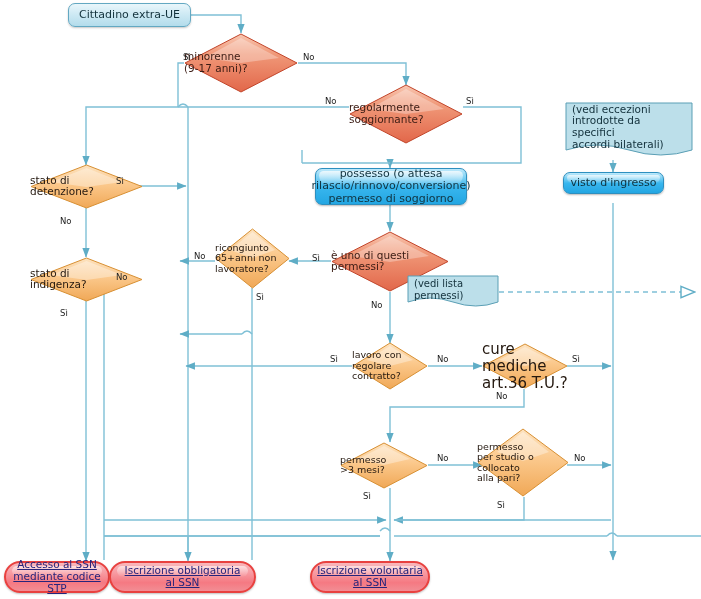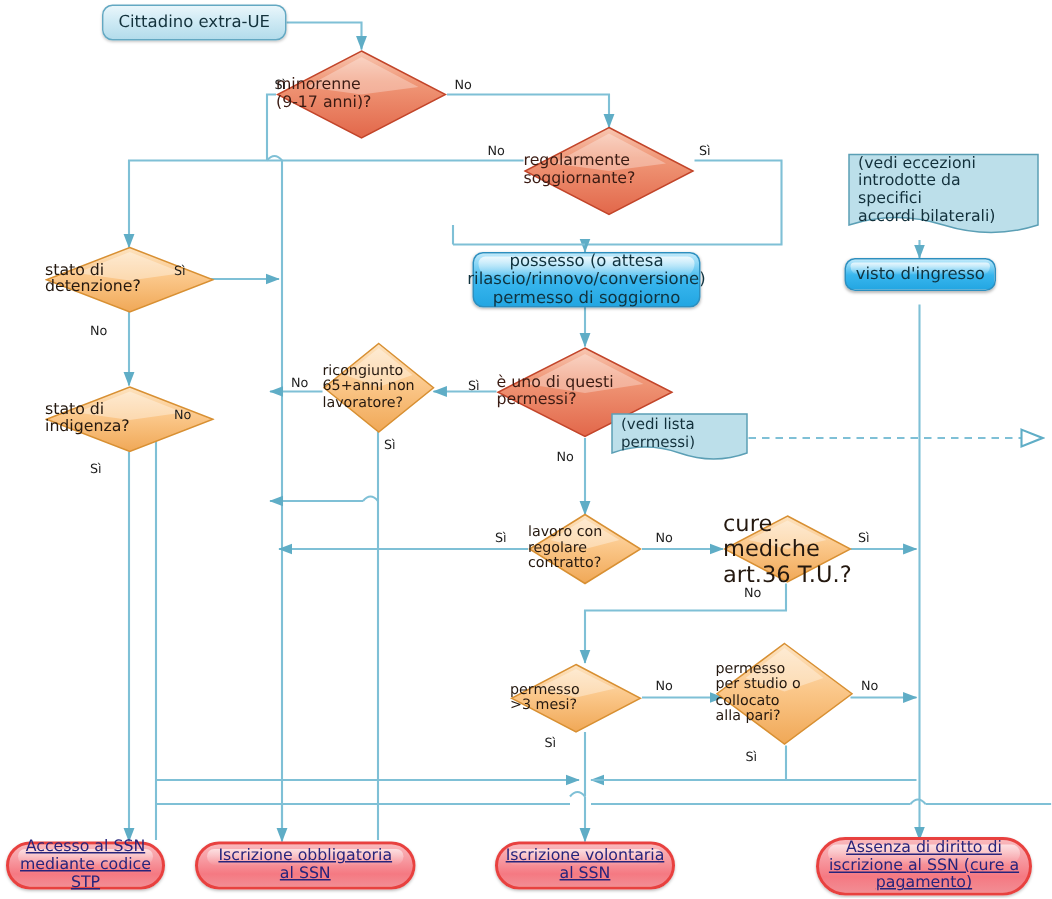--- a/index.html
+++ b/index.html
@@ -309,31 +309,26 @@
   </div>
   <span class="elabel" style="left:574px;top:453px;">No</span>
   <span class="elabel" style="left:497px;top:500px;">Sì</span>
 
   <div class="node pill" style="left:4px;top:561px;width:106px;height:32px;">
     <span class="txt">
       <span>Accesso al SSN</span><br><span>mediante codice STP</span>
     </span>
   </div>
 
-  <div class="node pill" style="left:130px;top:561px;width:147px;height:32px;">
+  <div class="node pill" style="left:109px;top:561px;width:147px;height:32px;">
     <span class="txt">
       <span>Iscrizione obbligatoria</span><br><span>al SSN</span>
     </span>
   </div>
 
-  <div class="node pill" style="left:330px;top:561px;width:120px;height:32px;">
+  <div class="node pill" style="left:310px;top:561px;width:120px;height:32px;">
     <span class="txt">
       <span>Iscrizione volontaria</span><br><span>al SSN</span>
     </span>
   </div>
 
-  <div class="node pill" style="left:544px;top:558px;width:144px;height:39px;">
-    <span class="txt">
-      <span>Assenza di diritto di</span><br><span>iscrizione al SSN (cure a</span><br><span>pagamento)</span>
-    </span>
-  </div>
 
 </div>
 
 </body></html>

